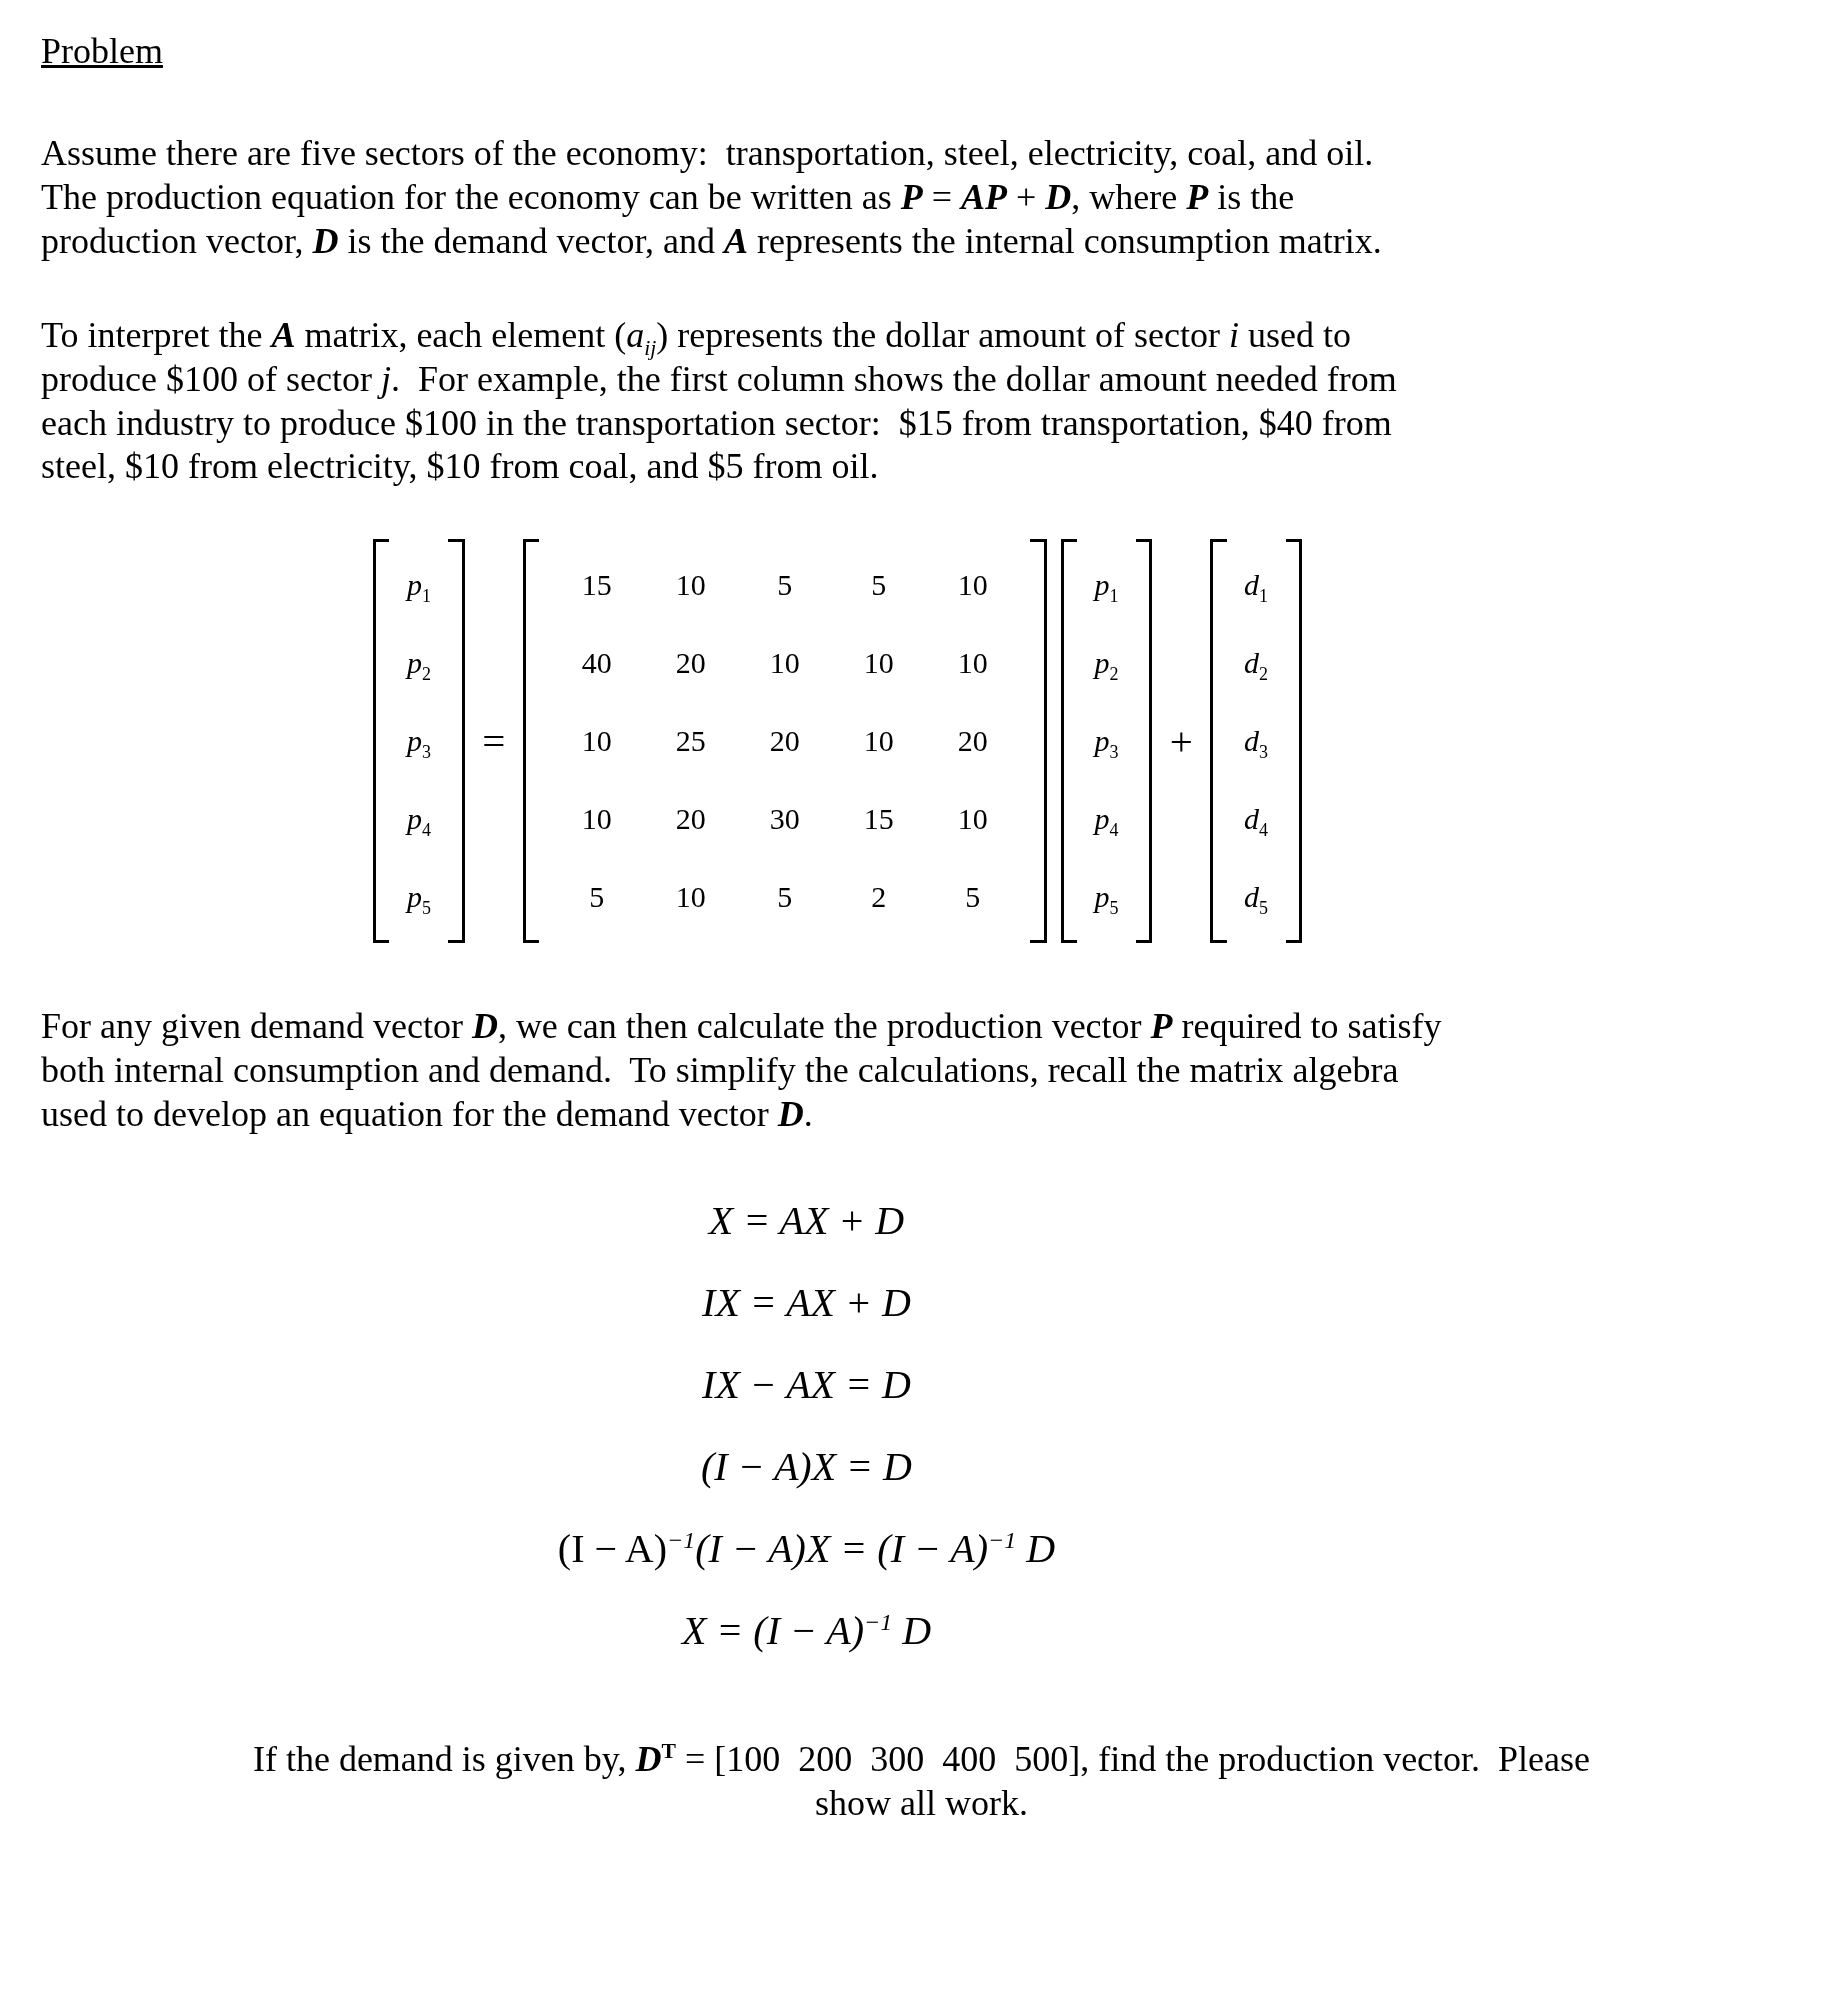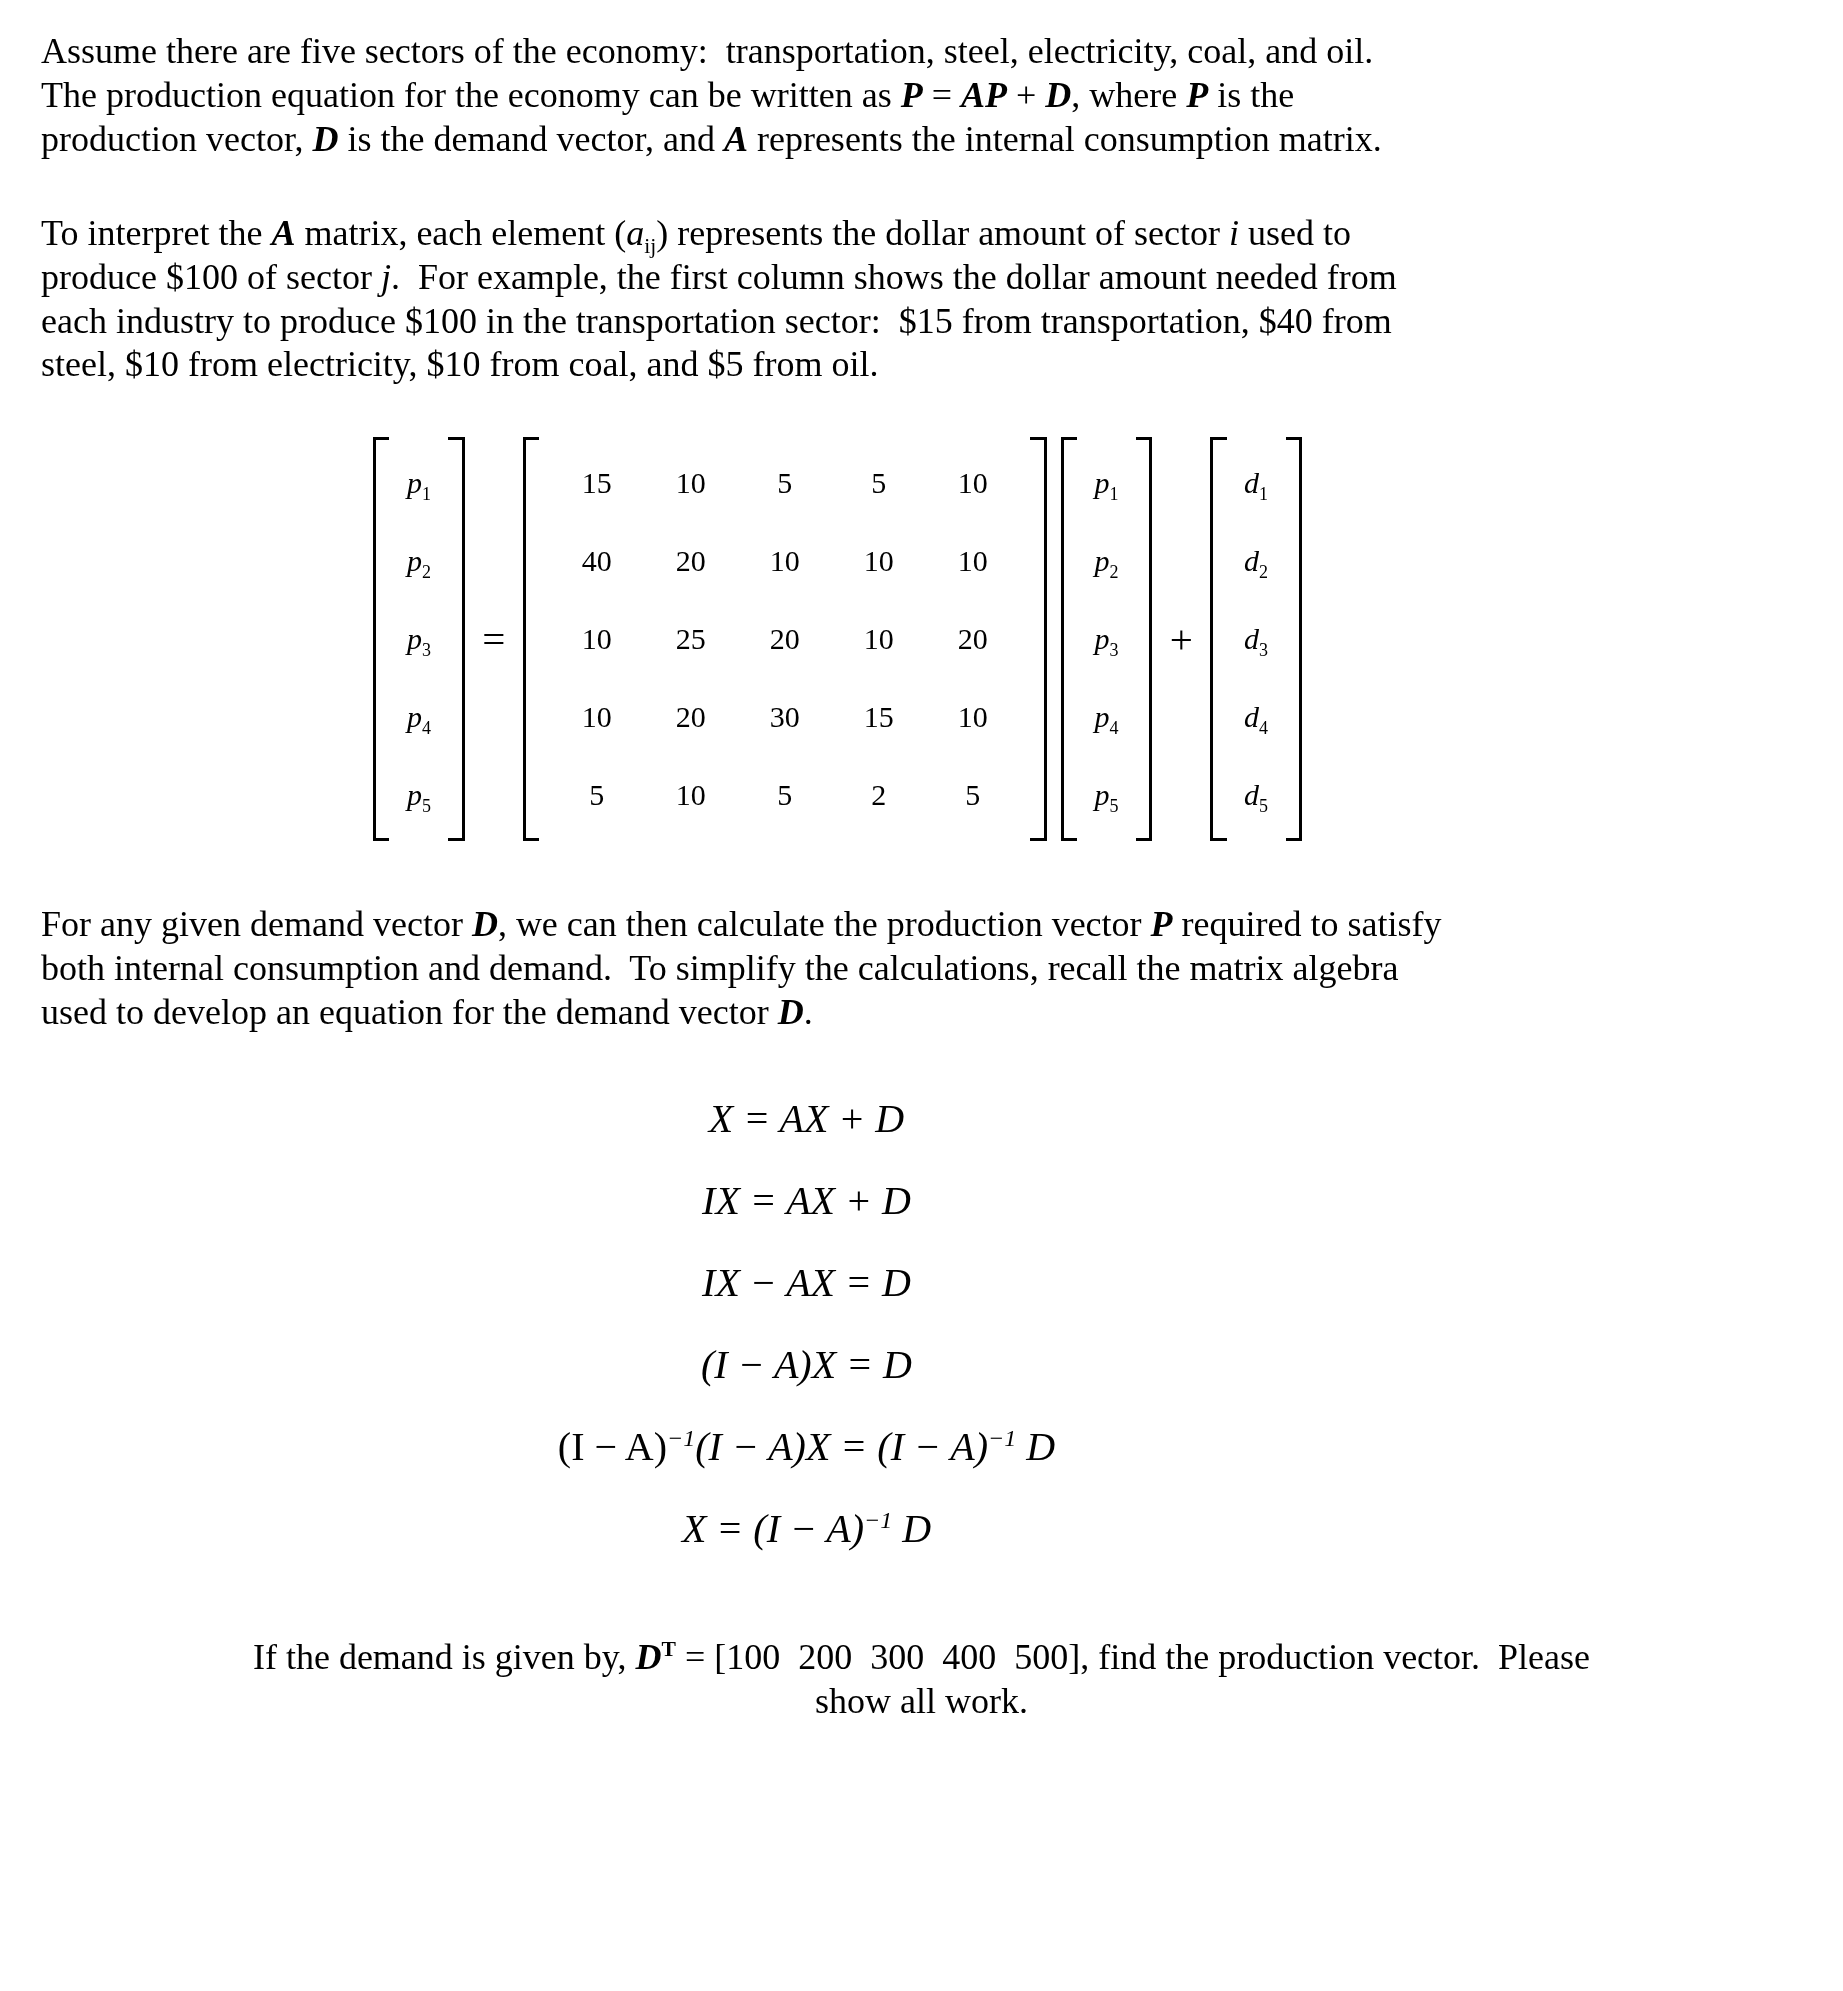--- a/index.html
+++ b/index.html
@@ -73,26 +73,27 @@
     margin-bottom: 38px;
   }
 
   .para.last { margin-top: 85px; margin-bottom: 0; text-align: center; }
 </style>
 </head>
 <body>
 
 <div class="page">
 
+  <h1 class="title">Problem</h1>
 
   <p class="para"><span>Assume there are five sectors of the economy:  transportation, steel, electricity, coal, and oil.
 The production equation for the economy can be written as </span><span style="font-weight: bold; font-style: italic;">P</span><span> = </span><span style="font-weight: bold; font-style: italic;">AP</span><span> + </span><span style="font-weight: bold; font-style: italic;">D</span><span>, where </span><span style="font-weight: bold; font-style: italic;">P</span><span> is the
 production vector, </span><span style="font-weight: bold; font-style: italic;">D</span><span> is the demand vector, and </span><span style="font-weight: bold; font-style: italic;">A</span><span> represents the internal consumption matrix.</span></p>
 
-  <p class="para"><span>To interpret the </span><span style="font-weight: bold; font-style: italic;">A</span><span> matrix, each element (</span><span style="font-style: italic;">a</span><sub style="">ij</sub><span>) represents the dollar amount of sector </span><span style="font-style: italic;">i</span><span> used to
+  <p class="para"><span>To interpret the </span><span style="font-weight: bold; font-style: italic;">A</span><span> matrix, each element (</span><span style="font-style: italic;">a</span><sub style="font-style: italic;">ij</sub><span>) represents the dollar amount of sector </span><span style="font-style: italic;">i</span><span> used to
 produce $100 of sector </span><span style="font-style: italic;">j</span><span>.  For example, the first column shows the dollar amount needed from
 each industry to produce $100 in the transportation sector:  $15 from transportation, $40 from
 steel, $10 from electricity, $10 from coal, and $5 from oil.</span></p>
 
   <div class="matrix-row">
     <div class="matrix">
       <div class="mbody vec">
           <div class="cell"><i>p</i><sub>1</sub></div>
           <div class="cell"><i>p</i><sub>2</sub></div>
           <div class="cell"><i>p</i><sub>3</sub></div>

